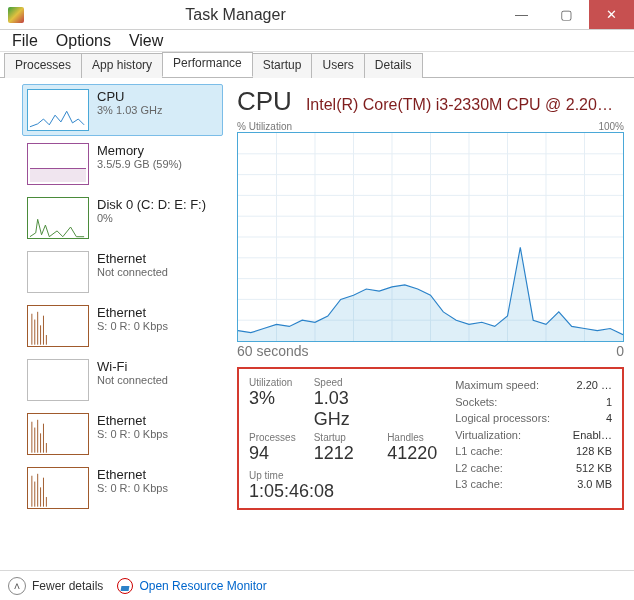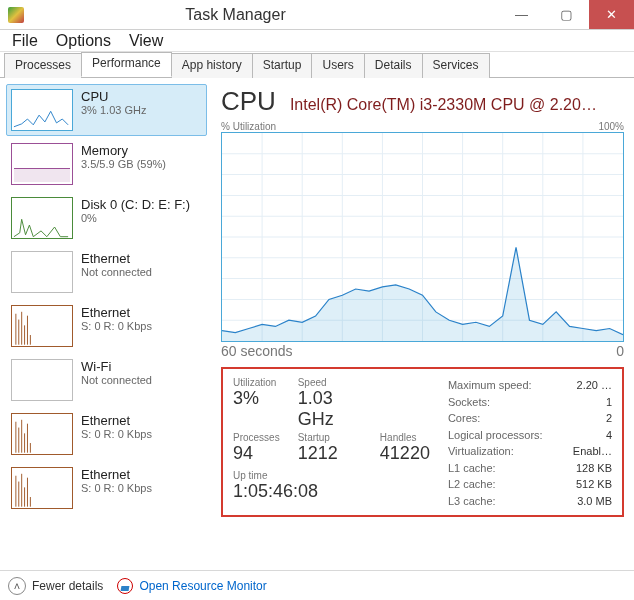--- a/index.html
+++ b/index.html
@@ -13,21 +13,21 @@
 .winbtn.close { background: #c75050; color: #fff; }
 .winbtn.min, .winbtn.max { color: #555; }
 
 .menubar { height: 22px; display: flex; align-items: center; padding: 0 4px; gap: 2px; border-bottom: 1px solid #e0e0e0; }
 .menubar-item { padding: 2px 8px; font-size: 16px; color: #222; }
 
 .tabs { display: flex; height: 26px; border-bottom: 1px solid #b9b9b9; padding-left: 4px; gap: 0; background:#fff; }
 .tab { padding: 4px 10px 3px; font-size: 12px; border: 1px solid #b9b9b9; border-bottom: none; background: #f5f5f5; margin-right: -1px; position: relative; top: 1px; color:#333;}
 .tab.active { background: #fff; border-bottom: 1px solid #fff; z-index: 2; top:0; padding-top:3px; padding-bottom:5px;}
 
-.content { display: flex; height: calc(600px - 30px - 22px - 26px - 30px); }
+.content { display: flex; height: calc(600px - 30px - 22px - 26px - 30px); padding-left: 16px; }
 
 .sidebar { width: 215px; padding: 6px 4px 6px 6px; overflow-y: hidden; position: relative; }
 .sidebar-inner { height: 100%; overflow-y: auto; padding-right:4px;}
 .sidebar-inner::-webkit-scrollbar{width:14px;}
 .sidebar-inner::-webkit-scrollbar-thumb{background:#c0c0c0;border:3px solid #fff;border-radius:8px;}
 .sidebar-item { display: flex; gap: 8px; padding: 4px; border: 1px solid transparent; border-radius: 2px; margin-bottom: 2px; }
 .sidebar-item.selected { background: #d6ecf8; border: 1px solid #7bbde8; }
 .thumb { width: 62px; height: 42px; border: 1px solid; background:#fff; position:relative; flex-shrink:0;}
 .thumb svg{position:absolute;inset:0;}
 .thumb.cpu{border-color:#4aa8d8;}
@@ -80,26 +80,25 @@
 </div>
 
 <div class="menubar">
   <div class="menubar-item">File</div>
   <div class="menubar-item">Options</div>
   <div class="menubar-item">View</div>
 </div>
 
 <div class="tabs">
   <div class="tab">Processes</div>
+  <div class="tab">App history</div>
   <div class="tab active">Performance</div>
-  <div class="tab">App history</div>
   <div class="tab">Startup</div>
   <div class="tab">Users</div>
   <div class="tab">Details</div>
-  <div class="tab">Services</div>
 </div>
 
 <div class="content">
   <div class="sidebar">
     <div class="sidebar-inner" id="sidebar-inner">
         <div class="sidebar-item selected">
           <div class="thumb cpu">
             <svg viewBox="0 0 62 42">
               <polyline points="2,38 10,35 16,30 22,36 28,26 34,33 40,22 46,34 52,30 58,36" fill="none" stroke="#2a82c9" stroke-width="1"></polyline>
             </svg>
@@ -275,24 +274,20 @@
       <div class="stats-right" id="stats-right">
           <div class="row">
             <span class="k">Maximum speed:</span>
             <span class="v">2.20 …</span>
           </div>
           <div class="row">
             <span class="k">Sockets:</span>
             <span class="v">1</span>
           </div>
           <div class="row">
-            <span class="k">Cores:</span>
-            <span class="v">2</span>
-          </div>
-          <div class="row">
             <span class="k">Logical processors:</span>
             <span class="v">4</span>
           </div>
           <div class="row">
             <span class="k">Virtualization:</span>
             <span class="v">Enabl…</span>
           </div>
           <div class="row">
             <span class="k">L1 cache:</span>
             <span class="v">128 KB</span>

